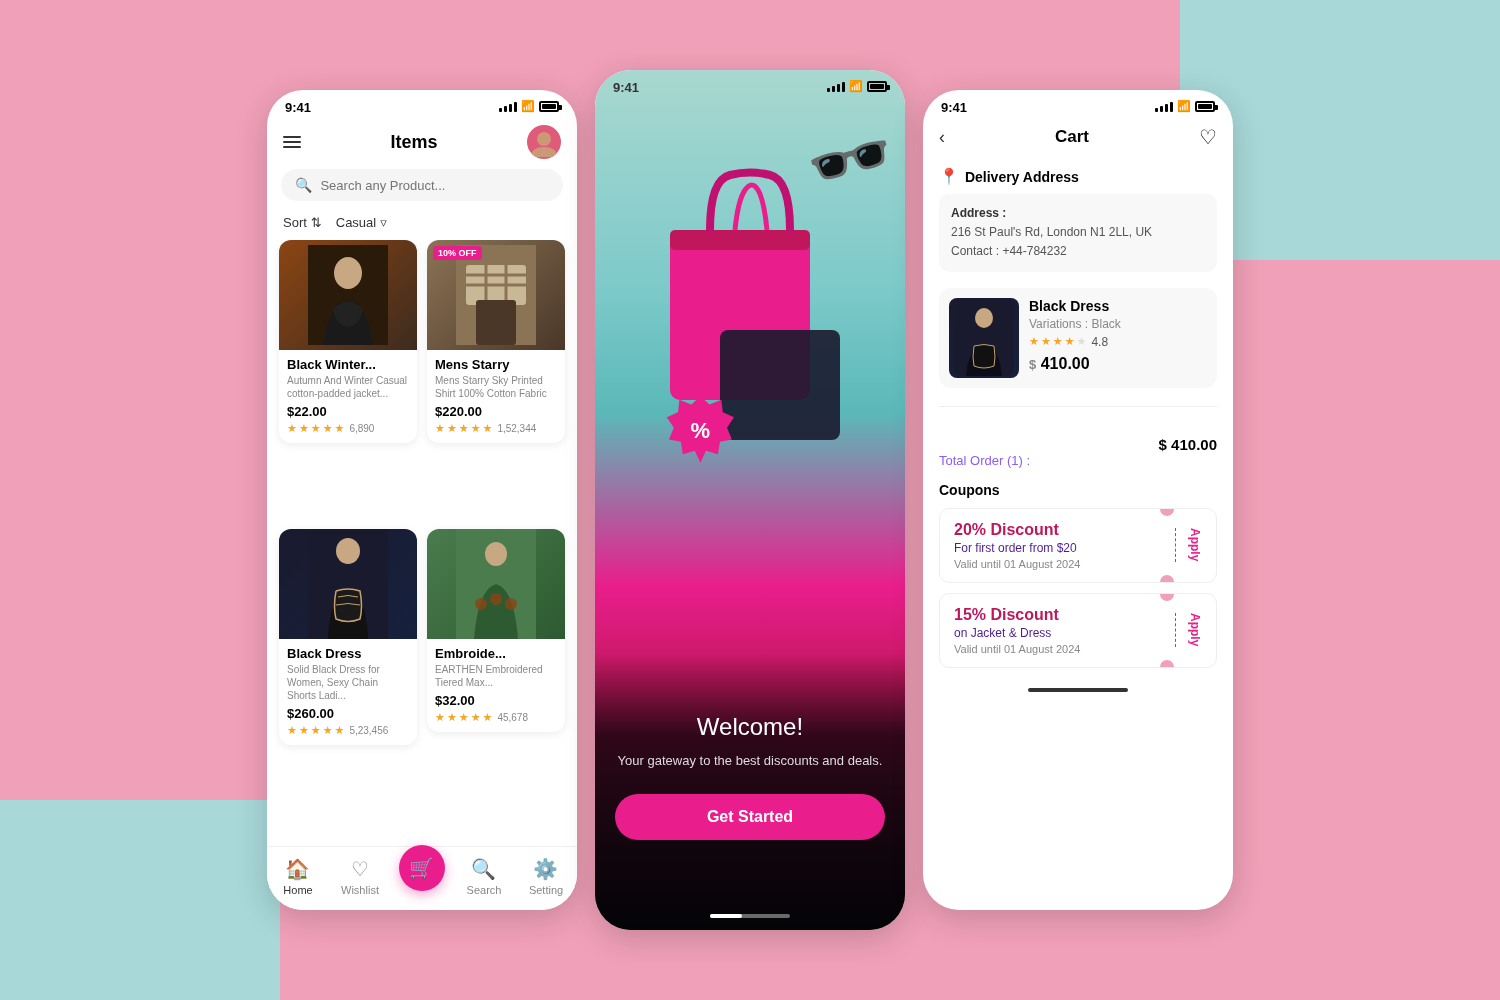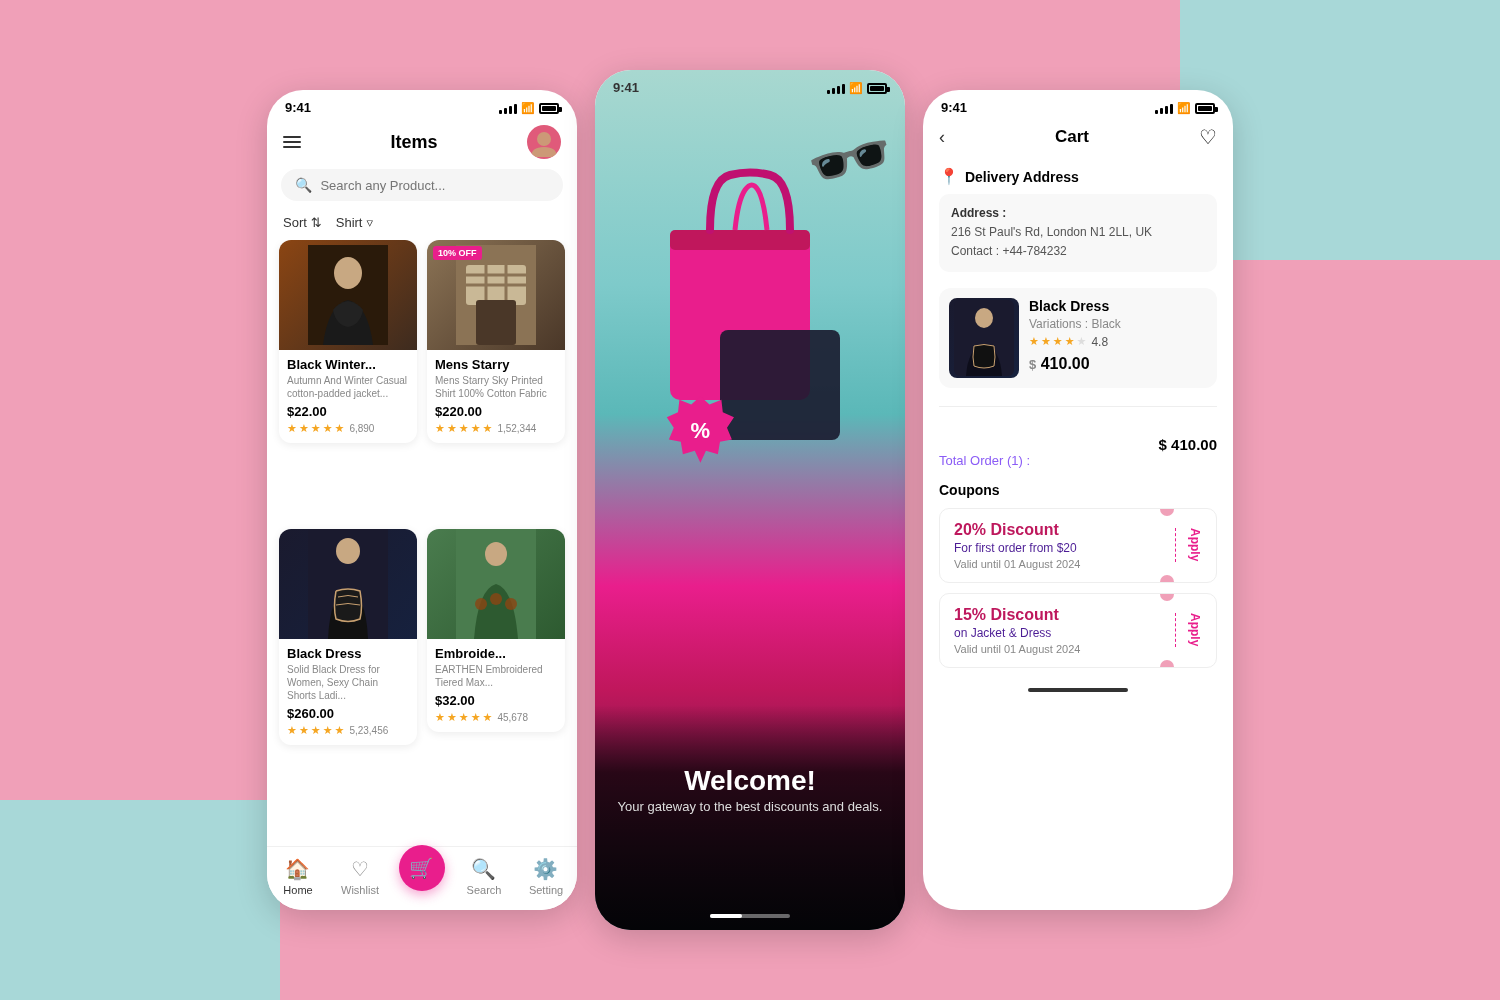--- a/index.html
+++ b/index.html
@@ -38,21 +38,21 @@
       border-radius: 36px;
       box-shadow: 0 8px 32px rgba(0,0,0,0.18);
       overflow: hidden;
       position: relative;
     }
 
     
     .status-bar {
       display: flex;
       justify-content: space-between;
-      align-items: flex-end;
+      align-items: flex-start;
       padding: 10px 18px 4px;
       font-size: 13px;
       font-weight: 600;
     }
     .status-icons { display: flex; gap: 4px; align-items: center; }
     .signal-bars { display: flex; gap: 2px; align-items: flex-end; }
     .signal-bar { width: 3px; background: #000; border-radius: 1px; }
     .wifi-icon { font-size: 11px; }
     .battery-icon {
       width: 20px; height: 11px;
@@ -187,21 +187,21 @@
       box-shadow: 0 4px 12px rgba(233,30,140,0.4);
     }
     .welcome-overlay {
       position: absolute;
       bottom: 0; left: 0; right: 0;
       background: linear-gradient(transparent, rgba(0,0,0,0.7) 30%, rgba(0,0,0,0.85));
       padding: 60px 20px 90px;
       text-align: center;
       color: #fff;
     }
-    .welcome-title { font-size: 28px; font-weight: 700; margin-bottom: 0; }
+    .welcome-title { font-size: 24px; font-weight: 400; margin-bottom: 10px; }
     .welcome-sub { font-size: 13px; line-height: 1.5; color: #ddd; margin-bottom: 24px; }
     .get-started-btn {
       background: #e91e8c;
       color: #fff;
       border: none;
       border-radius: 28px;
       padding: 14px 60px;
       font-size: 16px; font-weight: 700;
       cursor: pointer;
       width: 100%;
@@ -362,21 +362,21 @@
       <span class="search-icon-svg">🔍</span>
       <input class="search-input" type="text" placeholder="Search any Product..." style="">
     </div>
 
     <div class="sort-filter">
       <div class="sort-btn">
         <span>Sort</span>
         <span>⇅</span>
       </div>
       <div class="filter-btn">
-        <span>Shirt</span>
+        <span>Casual</span>
         <span>▿</span>
       </div>
     </div>
 
     <div class="products-grid" style="flex:1;overflow:hidden;">
 
       <div class="product-card-wrap">
         <div class="product-card">
           <div class="product-img-placeholder img-black-woman">
             <svg width="80" height="100" viewBox="0 0 80 100">
@@ -550,20 +550,21 @@
         <span class="wifi-icon">📶</span>
         <div class="battery-icon">
             <div class="battery-fill"></div>
           </div>
       </div>
     </div>
 
     <div class="welcome-overlay">
       <div class="welcome-title">Welcome!</div>
       <div class="welcome-sub">Your gateway to the best discounts and deals.</div>
+      <button class="get-started-btn">Get Started</button>
     </div>
 
     <div style="position:absolute;bottom:12px;left:50%;transform:translateX(-50%);width:80px;height:4px;background:rgba(255,255,255,0.4);border-radius:2px;z-index:20;">
       <div style="width:40%;height:100%;background:#fff;border-radius:2px;"></div>
     </div>
   </div>
 
   <div class="phone" style="width:310px;height:820px;display:flex;flex-direction:column;overflow:hidden;">
 
     <div class="status-bar">

